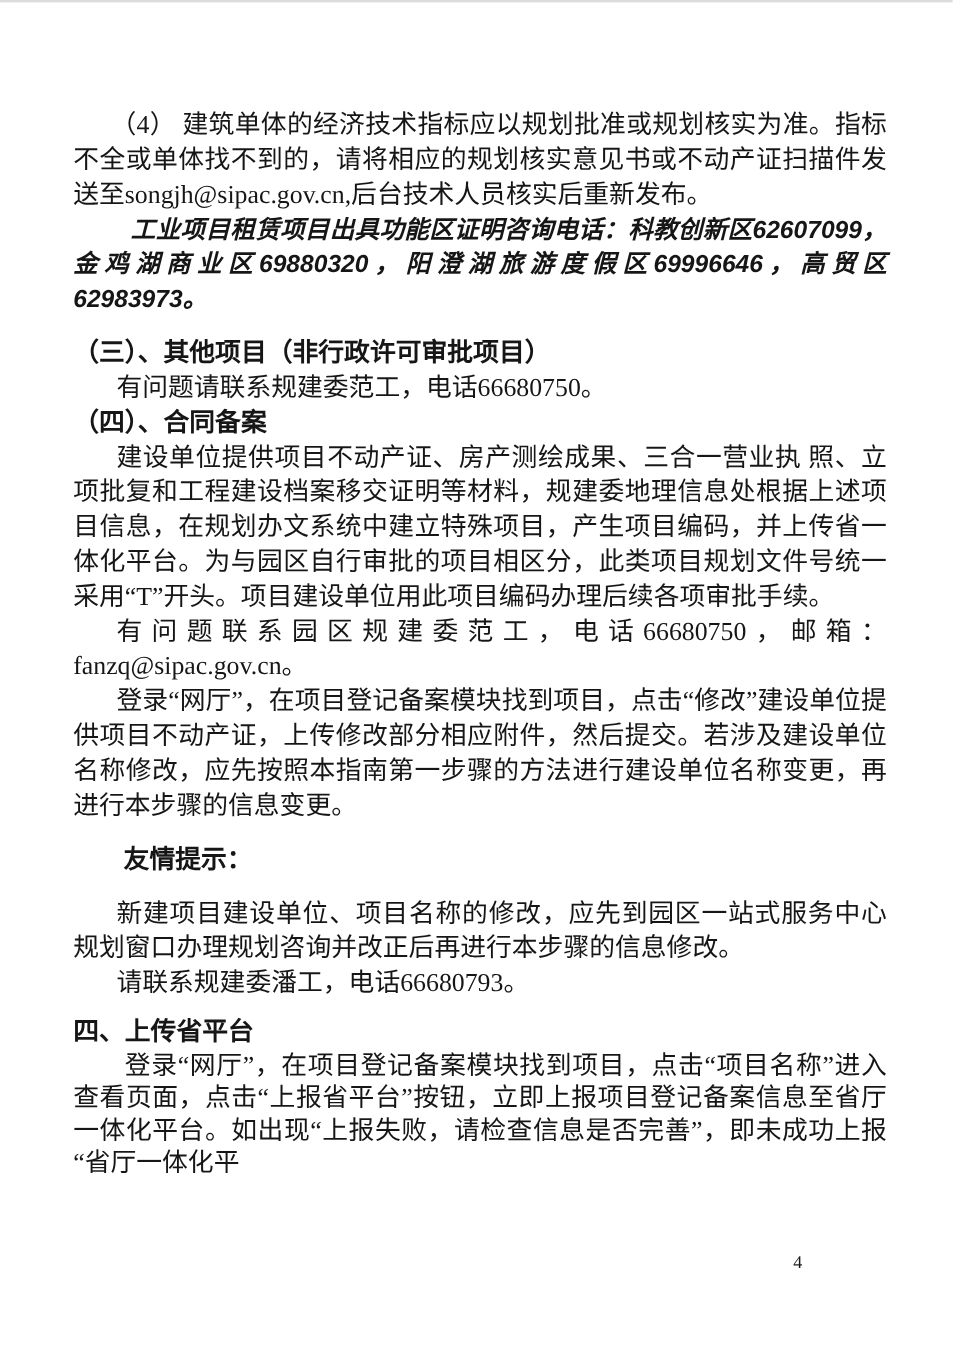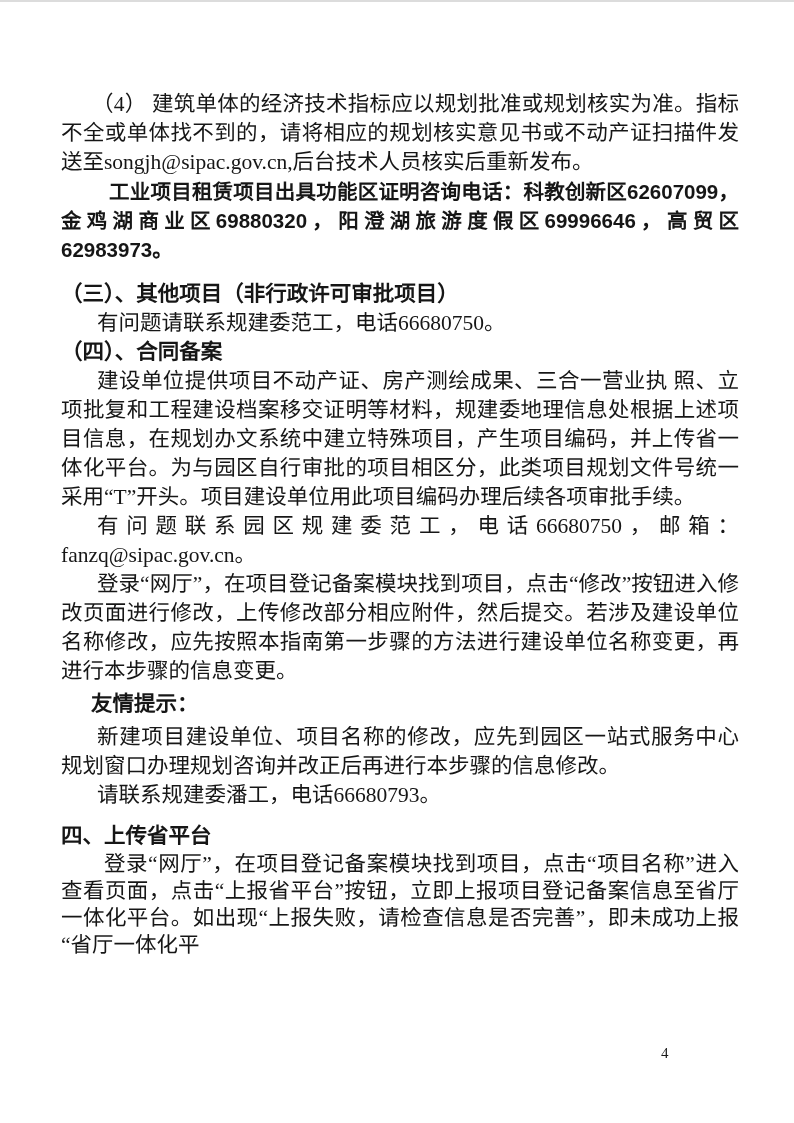--- a/index.html
+++ b/index.html
@@ -44,32 +44,33 @@
     font-weight: 700;
   }
   p.phone {
     margin: 0;
     font-size: 20.5px;
     line-height: 29px;
     text-align: justify;
     text-align-last: left;
     text-indent: 48px;
     word-break: break-word;
+    font-style: italic;
   }
   h2.sec {
     margin: 0;
     font-size: 21.5px;
     line-height: 29px;
     font-weight: 700;
   }
   h2.sec-other { margin-top: 16px; }
   h2.sec-modify { margin-top: 14px; }
   h2.sec-upload { margin-top: 12px; }
   h3.reminder {
-    margin: 4px;
+    margin: 16px;
     font-size: 21.5px;
     line-height: 29px;
     font-weight: 700;
     text-indent: 26px;
   }
   .page-num {
     position: absolute;
     left: 661px;
     top: 1042px;
     font-size: 15px;
@@ -92,21 +93,21 @@
 
     <p class="body">有问题请联系规建委范工，电话66680750。</p>
 
     <h2 class="sec bold-sans">（四）、合同备案</h2>
 
     <p class="body">建设单位提供项目不动产证、房产测绘成果、三合一营业执 照、立项批复和工程建设档案移交证明等材料，规建委地理信息处根据上述项目信息，在规划办文系统中建立特殊项目，产生项目编码，并上传省一体化平台。为与园区自行审批的项目相区分，此类项目规划文件号统一采用“T”开头。项目建设单位用此项目编码办理后续各项审批手续。</p>
 
     <p class="body">有问题联系园区规建委范工，电话66680750，邮箱：fanzq@sipac.gov.cn。</p>
 
 
-    <p class="body">登录“网厅”，在项目登记备案模块找到项目，点击“修改”按钮进入修改页面进行修改，上传修改部分相应附件，然后提交。若涉及建设单位名称修改，应先按照本指南第一步骤的方法进行建设单位名称变更，再进行本步骤的信息变更。</p>
+    <p class="body">登录“网厅”，在项目登记备案模块找到项目，点击“修改”建设单位提供项目不动产证，上传修改部分相应附件，然后提交。若涉及建设单位名称修改，应先按照本指南第一步骤的方法进行建设单位名称变更，再进行本步骤的信息变更。</p>
 
     <h3 class="reminder bold-sans">友情提示：</h3>
 
     <p class="body reminder-tight">新建项目建设单位、项目名称的修改，应先到园区一站式服务中心规划窗口办理规划咨询并改正后再进行本步骤的信息修改。</p>
 
     <p class="body reminder-tight">请联系规建委潘工，电话66680793。</p>
 
     <h2 class="sec sec-upload bold-sans">四、上传省平台</h2>
 
     <p class="body ind-lg last">登录“网厅”，在项目登记备案模块找到项目，点击“项目名称”进入查看页面，点击“上报省平台”按钮，立即上报项目登记备案信息至省厅一体化平台。如出现“上报失败，请检查信息是否完善”，即未成功上报“省厅一体化平</p>

